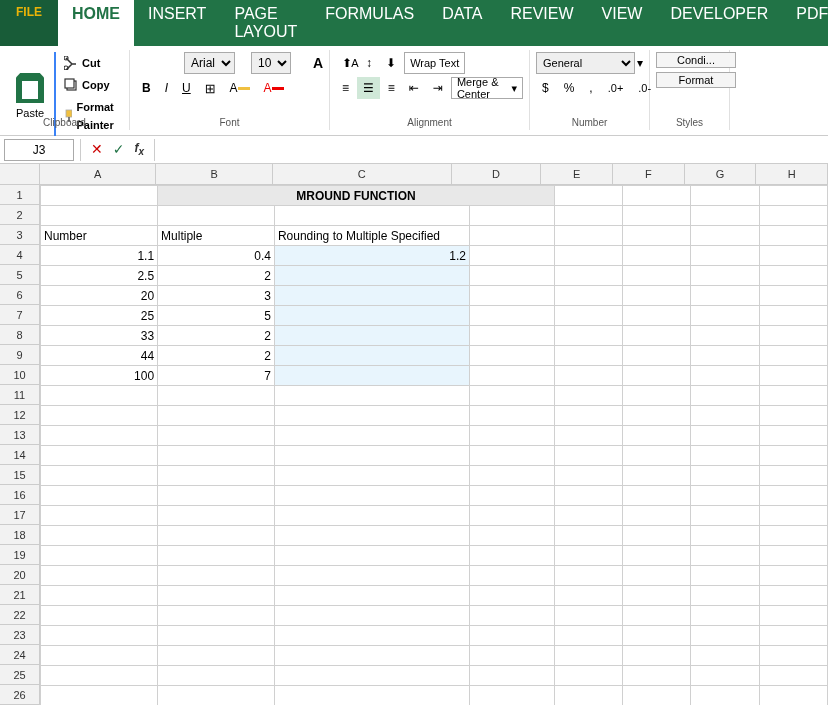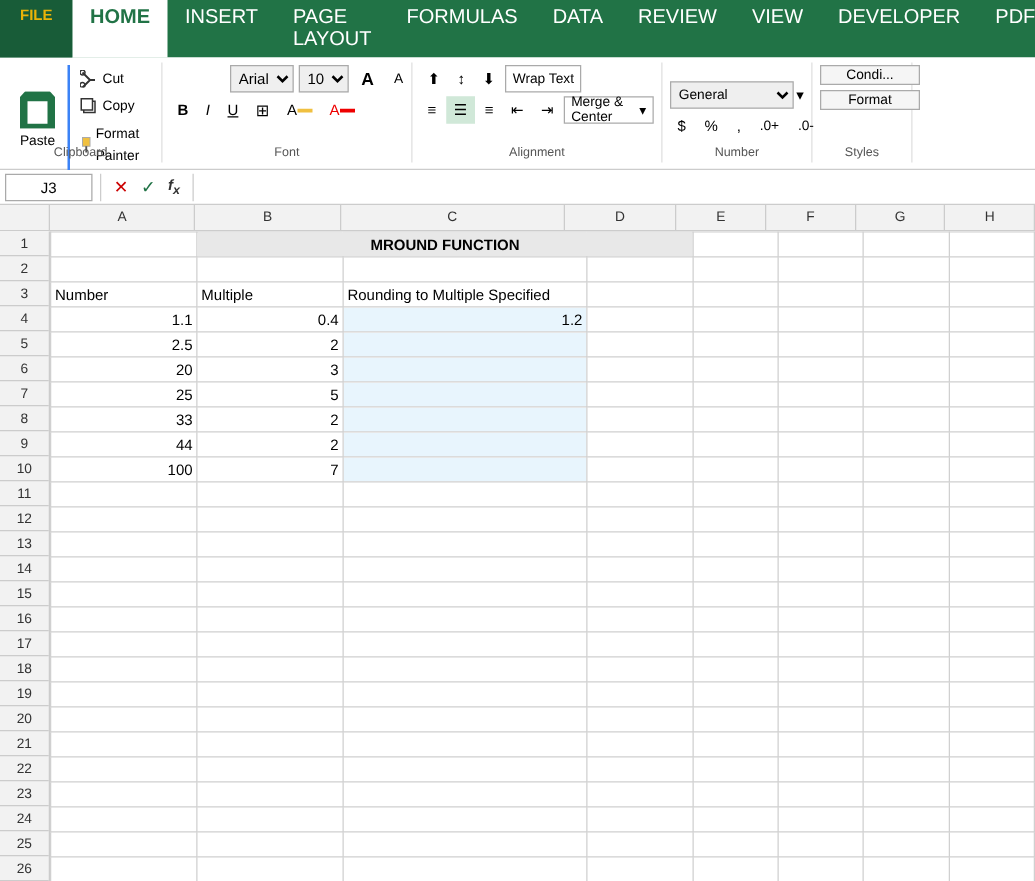--- a/index.html
+++ b/index.html
@@ -8,21 +8,21 @@
     
     .ribbon-container { background: #217346; }
     .ribbon-tabs { display: flex; background: #217346; }
     .ribbon-tab { padding: 5px 14px; color: #fff; font-size: 16px; cursor: pointer; font-weight: 400; }
     .ribbon-tab.active { background: #fff; color: #217346; font-weight: 600; }
     .file-tab { background: #185c38; padding: 5px 16px; color: #eab308; font-size: 12px; font-weight: 700; cursor: pointer; }
 
     .ribbon-body { background: #fff; border-bottom: 1px solid #ccc; display: flex; align-items: stretch; padding: 4px 0 0 0; height: 90px; }
     .paste-btn { display: flex; flex-direction: column; align-items: center; justify-content: center; padding: 4px 8px; cursor: pointer; border-right: 2px solid #3b82f6; min-width: 50px; }
     .clipboard-right { display: flex; flex-direction: column; justify-content: center; padding: 0 4px; }
-    .clipboard-btn { display: flex; align-items: center; gap: 4px; padding: 2px 4px; cursor: pointer; font-size: 11px; line-height: 18px; }
+    .clipboard-btn { display: flex; align-items: center; gap: 4px; padding: 2px 4px; cursor: pointer; font-size: 11px; line-height: 18px; font-weight: bold; }
     .font-select { width: 110px; height: 22px; font-size: 12px; border: 1px solid #aaa; padding: 0 2px; }
     .size-select { width: 40px; height: 22px; font-size: 12px; border: 1px solid #aaa; padding: 0 2px; }
     .ribbon-btn-small { height: 22px; padding: 0 5px; border: 1px solid transparent; background: transparent; cursor: pointer; font-size: 12px; display: flex; align-items: center; justify-content: center; }
     .btn-bold { font-weight: bold; }
     .btn-italic { font-style: italic; }
     .btn-underline { text-decoration: underline; }
     .wrap-btn { display: flex; align-items: center; gap: 3px; border: 1px solid #aaa; padding: 1px 5px; height: 22px; cursor: pointer; font-size: 11px; }
     .merge-btn { display: flex; align-items: center; gap: 3px; border: 1px solid #aaa; padding: 1px 5px; height: 22px; cursor: pointer; font-size: 11px; }
     .number-select { width: 100px; height: 22px; font-size: 11px; border: 1px solid #aaa; padding: 0 2px; }
 
@@ -119,21 +119,21 @@
             </svg>
           <span>Format Painter</span>
         </div>
       </div>
     </div>
     <div class="section-label">Clipboard</div>
   </div>
 
   <div class="ribbon-section" style="width:200px;">
     <div style="display:flex; flex-direction:column; gap:3px; padding-bottom:14px; flex:1;">
-      <div style="display:flex; align-items:center; gap:4px;padding-left:48px;">
+      <div style="display:flex; align-items:center; gap:16px;padding-left:48px;">
         <select class="font-select">
           <option>Arial</option>
         </select>
         <select class="size-select">
           <option>10</option>
         </select>
         <button class="ribbon-btn-small" style="font-size:14px; font-weight:bold;">A</button>
         <button class="ribbon-btn-small" style="font-size:11px;">A</button>
       </div>
       <div style="display:flex; align-items:center; gap:2px;">
@@ -173,21 +173,21 @@
         <div class="merge-btn">
           <span>Merge &amp; Center</span>
           <span>▾</span>
         </div>
       </div>
     </div>
     <div class="section-label">Alignment</div>
   </div>
 
   <div class="ribbon-section" style="width:120px;">
-    <div style="display:flex; flex-direction:column; gap:3px; padding-bottom:14px; flex:1;margin-top:13px;">
+    <div style="display:flex; flex-direction:column; gap:3px; padding-bottom:14px; flex:1;">
       <div style="display:flex; align-items:center; gap:2px;">
         <select class="number-select">
           <option>General</option>
         </select>
         <span style="font-size:12px; cursor:pointer;">▾</span>
       </div>
       <div style="display:flex; align-items:center; gap:3px;">
         <button class="ribbon-btn-small" style="font-size:12px;">$</button>
         <button class="ribbon-btn-small" style="font-size:12px;">%</button>
         <button class="ribbon-btn-small" style="font-size:12px;">,</button>

